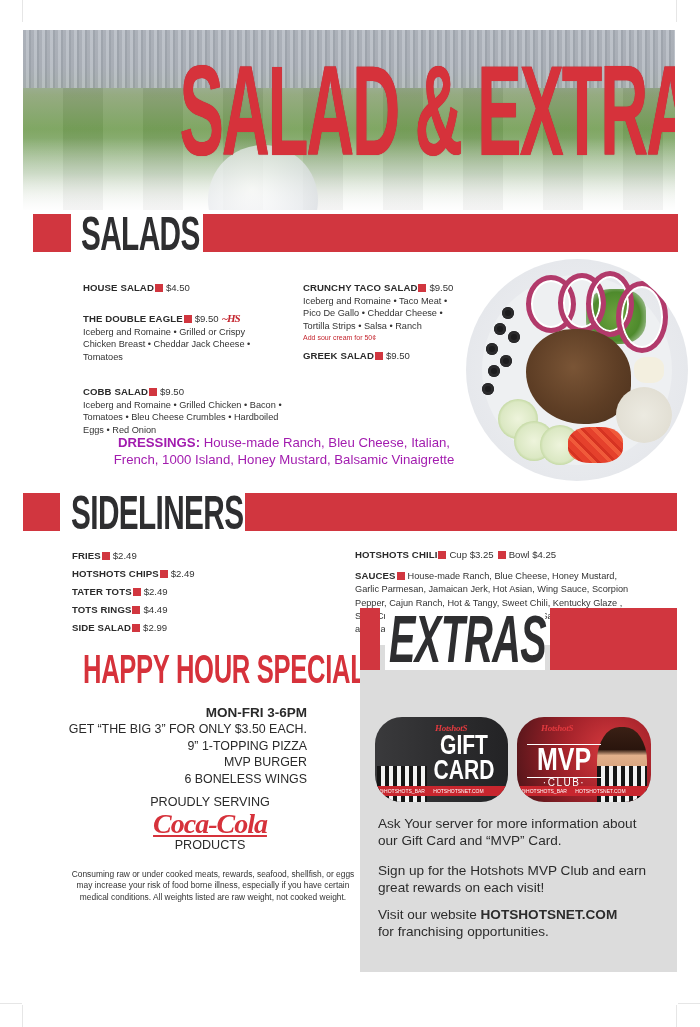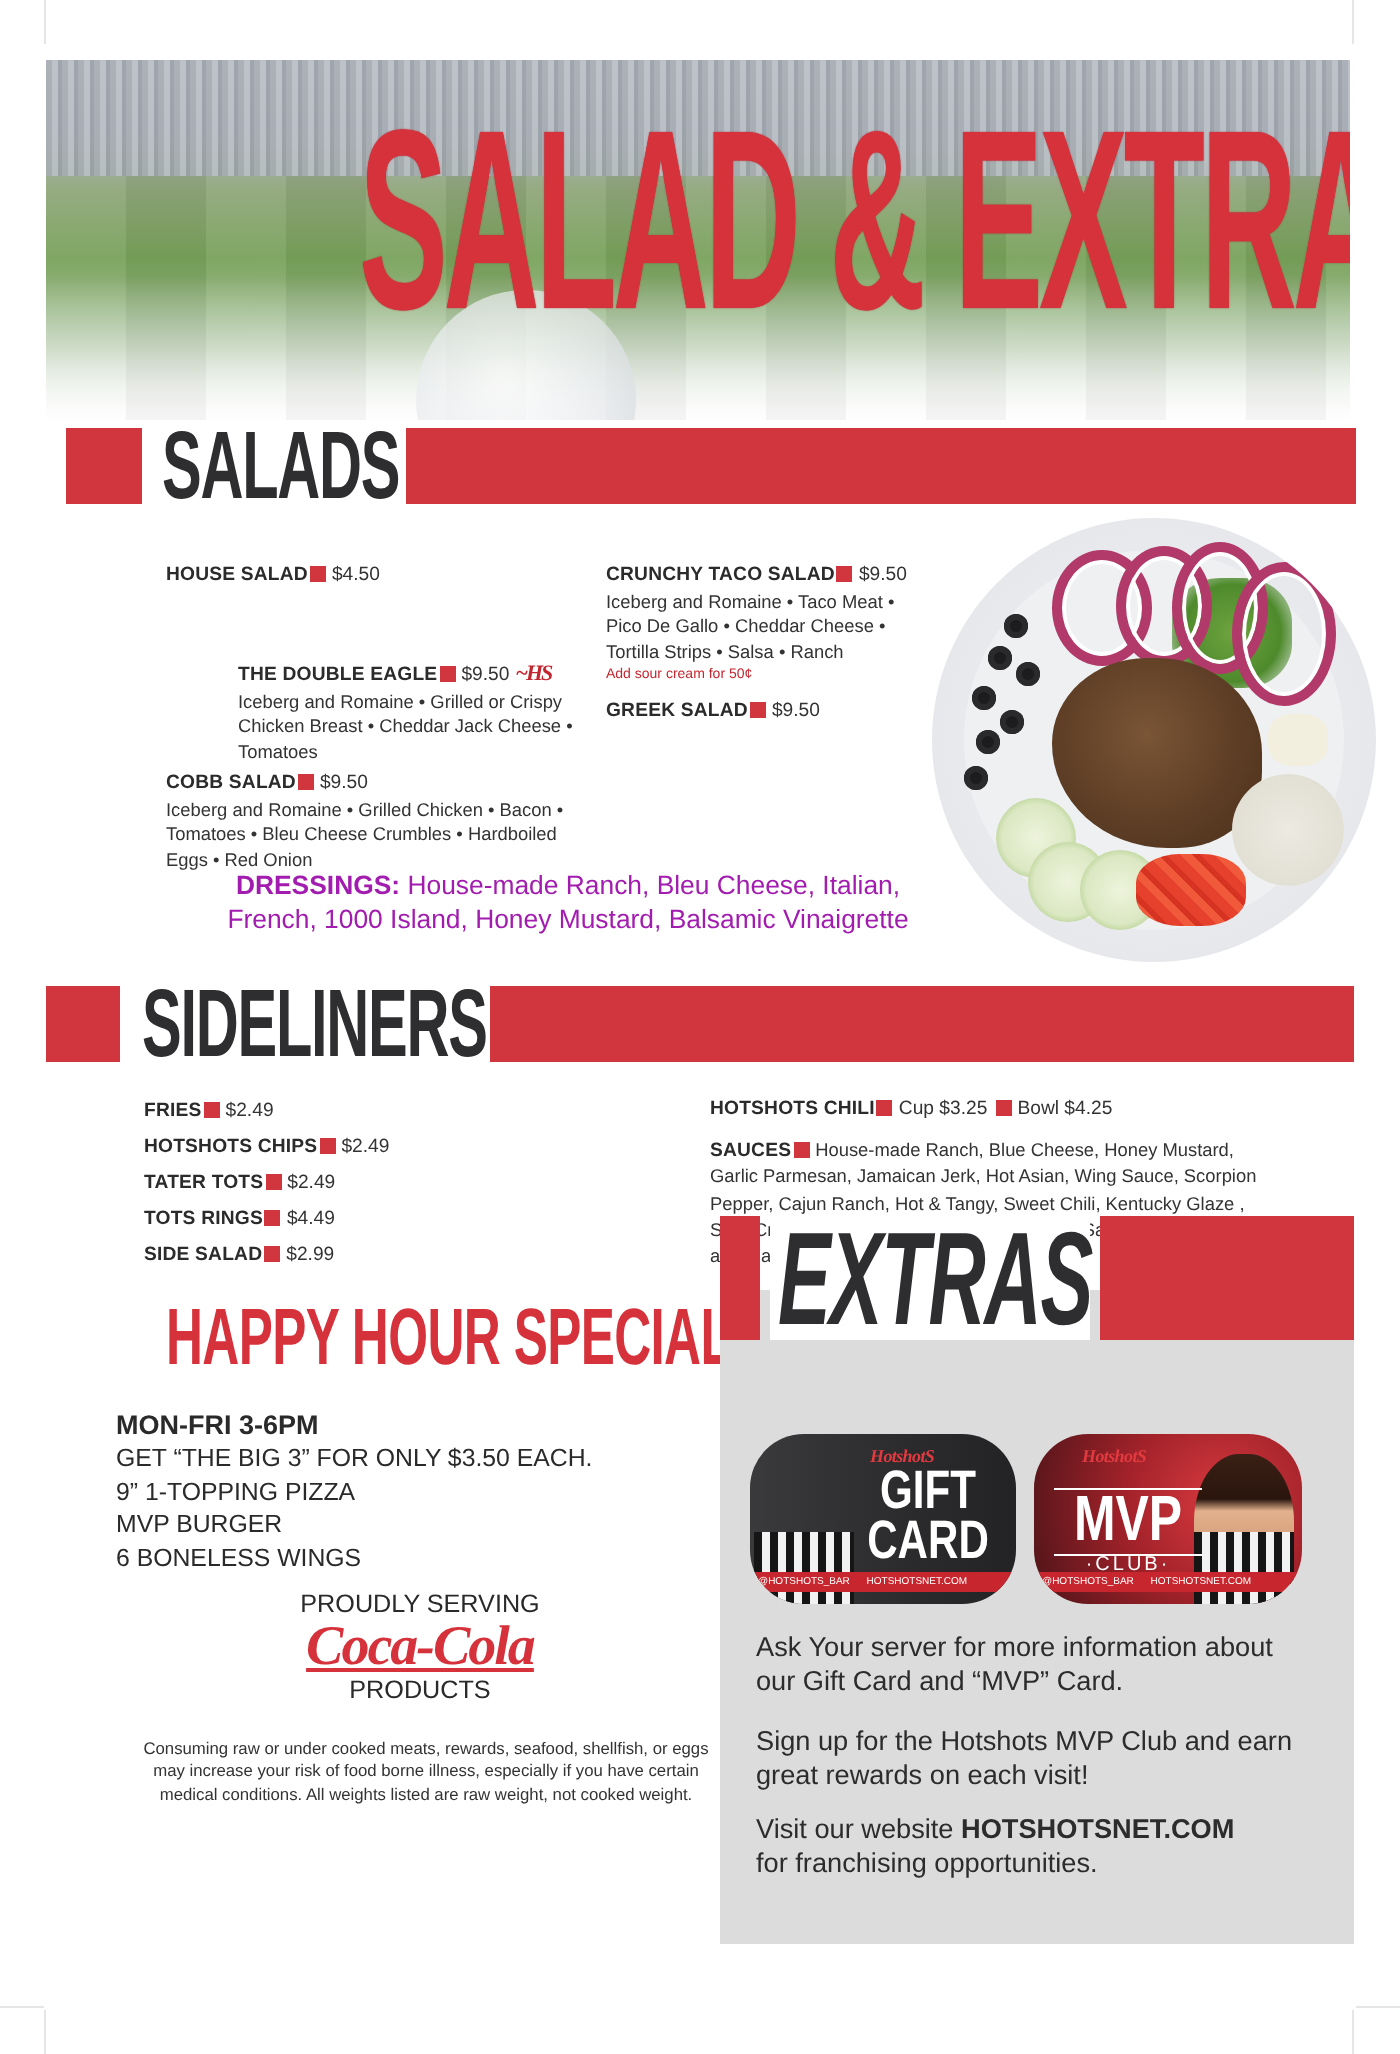--- a/index.html
+++ b/index.html
@@ -86,21 +86,21 @@
   .side-row { height: 18px; font-size: 9.6px; }
   .chili { position: absolute; left: 355px; top: 549px; font-size: 9.6px; }
   .sauces { position: absolute; left: 355px; top: 569px; width: 278px; font-size: 9.2px; line-height: 13.3px; color: #333; }
 
   
   .hh-title {
     position: absolute; left: 20px; top: 646px; width: 350px; text-align: center;
     font-weight: 900; font-size: 40px; line-height: 46px; color: #d6323b;
     transform: scaleX(0.64); transform-origin: center; white-space: nowrap; letter-spacing: -0.5px;
   }
-  .hh-body { position: absolute; left: 58px; top: 704px; width: 265px; text-align: left; color: #2a2a2a; }
+  .hh-body { position: absolute; left: 42px; top: 704px; width: 265px; text-align: right; color: #2a2a2a; }
   .hh-days { font-weight: 700; font-size: 13.5px; line-height: 17px; }
   .hh-line { font-size: 12.4px; line-height: 16.5px; }
 
   .coke-block { position: absolute; left: 110px; top: 795px; width: 200px; text-align: center; }
   .coke-top { font-size: 12.6px; line-height: 15px; color: #2a2a2a; }
   .coke-logo { font-family: "Liberation Serif", serif; font-style: italic; font-weight: 700; font-size: 28px; line-height: 28px; color: #d6323b; letter-spacing: -1px; text-decoration: underline; }
   .coke-bottom { font-size: 12.6px; line-height: 15px; color: #2a2a2a; }
 
   .disclaimer { position: absolute; left: 68px; top: 869px; width: 290px; text-align: center; font-size: 8.4px; line-height: 11.3px; color: #333; }
 
@@ -141,21 +141,21 @@
 <div class="sec-head" style="left:33px;top:214px;width:645px;">
   <div class="lead" style="width:38px;"></div>
   <div class="label" style="left:48px;">SALADS</div>
   <div class="tail" style="left:170px;width:475px;"></div>
 </div>
 
 <div class="menu-item" style="left:83px;top:277px;width:200px;">
   <div><span class="item-title">HOUSE SALAD</span><span class="sq"></span><span class="price">$4.50</span></div>
 </div>
 
-<div class="menu-item" style="left:83px;top:327px;width:190px;margin-left:36px;">
+<div class="menu-item" style="left:83px;top:308px;width:190px;">
   <div><span class="item-title">THE DOUBLE EAGLE</span><span class="sq"></span><span class="price">$9.50</span><span class="hs-logo">~<span>HS</span></span></div>
   <div class="desc">Iceberg and Romaine • Grilled or Crispy Chicken Breast • Cheddar Jack Cheese • Tomatoes</div>
 </div>
 
 <div class="menu-item" style="left:83px;top:381px;width:200px;">
   <div><span class="item-title">COBB SALAD</span><span class="sq"></span><span class="price">$9.50</span></div>
   <div class="desc">Iceberg and Romaine • Grilled Chicken • Bacon • Tomatoes • Bleu Cheese Crumbles • Hardboiled Eggs • Red Onion</div>
 </div>
 
 <div class="menu-item" style="left:303px;top:277px;width:160px;">

